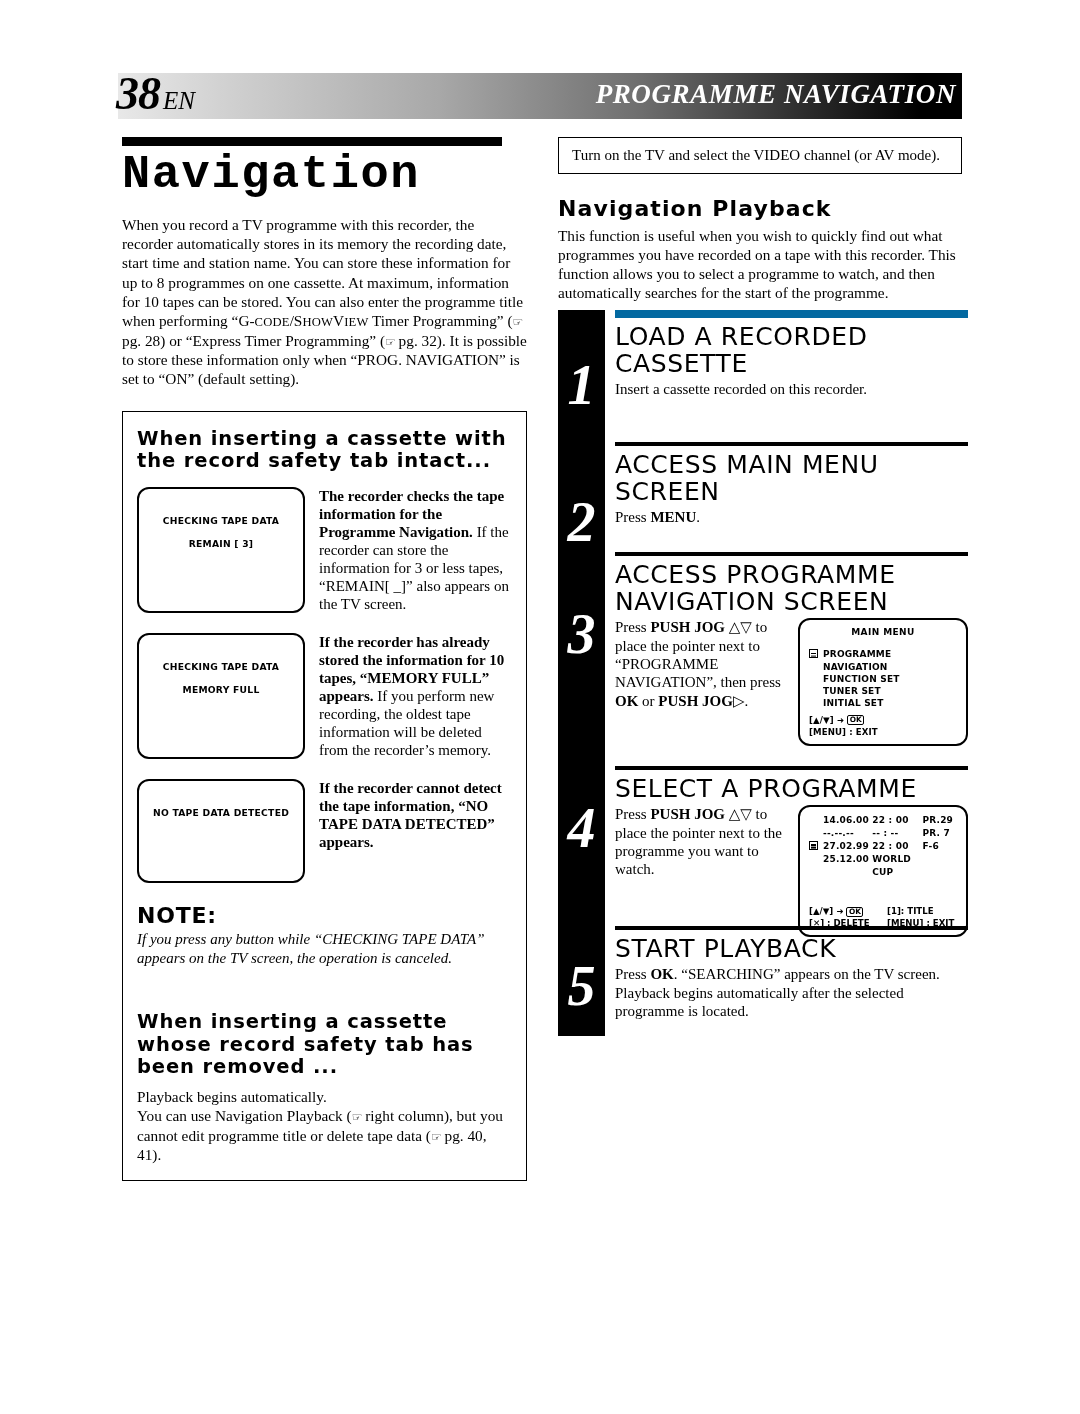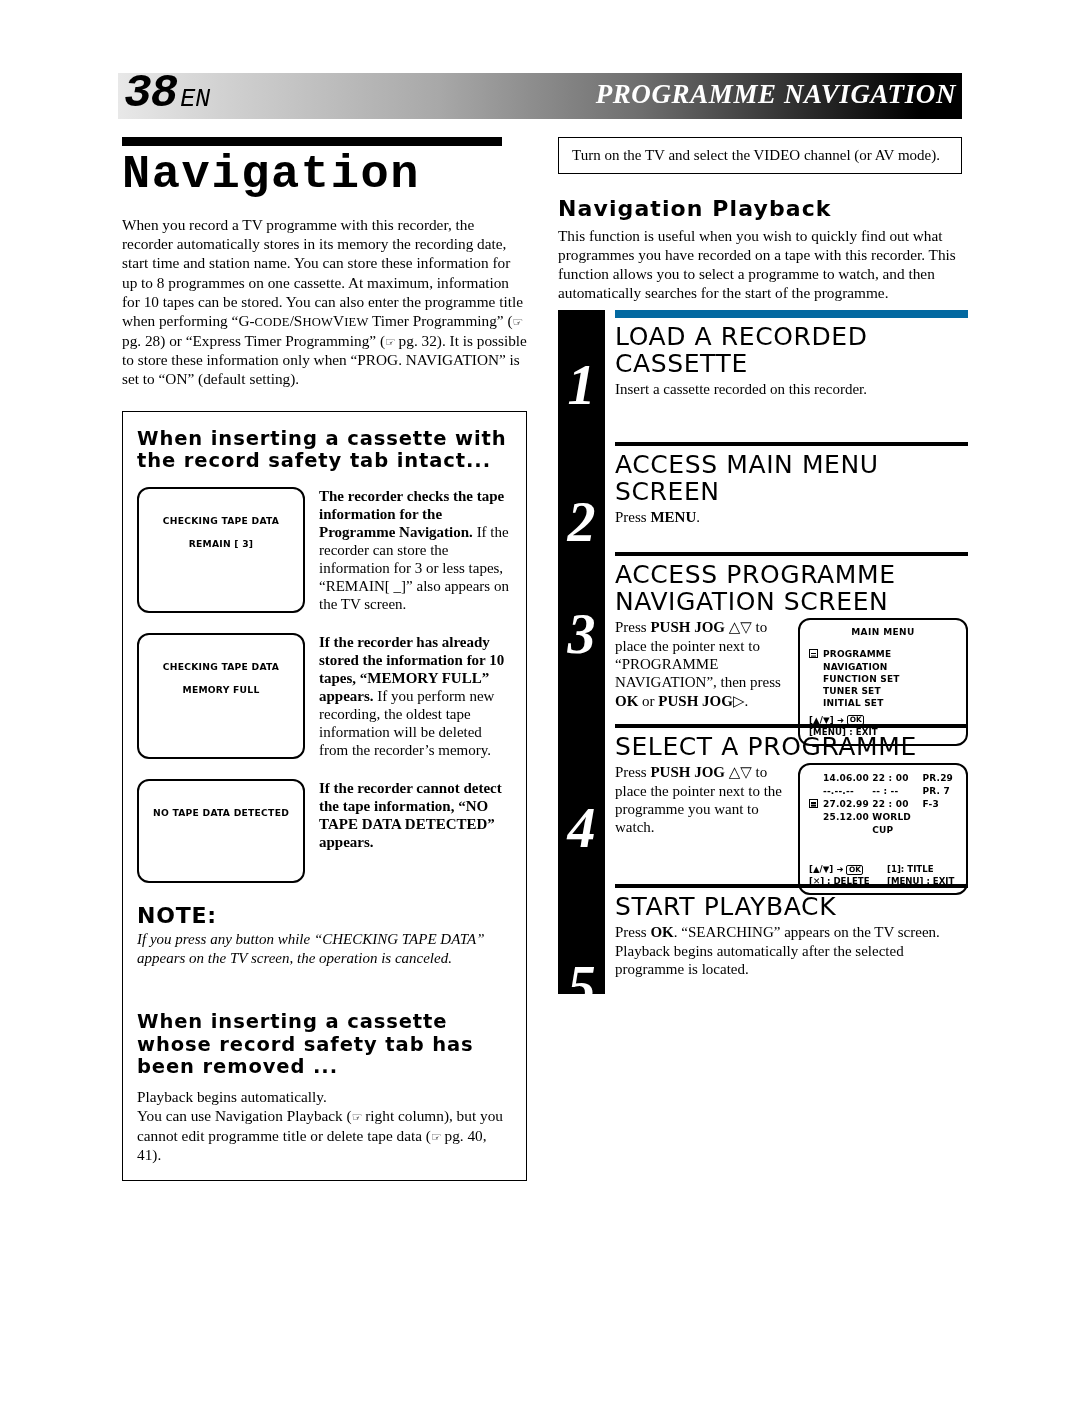--- a/index.html
+++ b/index.html
@@ -27,23 +27,23 @@
   .header-band {
     position: absolute;
     left: 118px;
     top: 0;
     width: 844px;
     height: 46px;
     background: linear-gradient(to right, #e8e8e8 0%, #d2d2d2 12%, #a8a8a8 38%, #6e6e6e 62%, #2a2a2a 82%, #000000 95%);
   }
   .page-num {
     position: absolute;
-    left: 124px;
+    left: 116px;
     top: -2px;
-    font-family: Liberation Mono, monospace;
+    font-family: Liberation Serif, serif;
     font-size: 46px;
     font-style: italic;
     font-weight: bold;
     letter-spacing: -1px;
     line-height: 1;
   }
   .page-num .en {
     font-size: 25px;
     font-style: italic;
     font-weight: normal;
@@ -432,21 +432,21 @@
       <div class="step" style="height:132px">
         <div class="step-head">LOAD A RECORDED CASSETTE</div>
         <div class="step-text">Insert a cassette recorded on this recorder.</div>
       </div>
 
       <div class="step" style="height:110px">
         <div class="step-head">ACCESS MAIN MENU SCREEN</div>
         <div class="step-text"><span>Press </span><b>MENU</b><span>.</span></div>
       </div>
 
-      <div class="step" style="height:172px">
+      <div class="step" style="height:214px">
         <div class="step-head">ACCESS PROGRAMME NAVIGATION SCREEN</div>
         <div class="step-flex">
           <div class="txt step-text">
             Press <b>PUSH JOG</b> △▽ to place the pointer next to “PROGRAMME NAVIGATION”, then press <b>OK</b> or <b>PUSH JOG</b>▷.
           </div>
           <div class="osd osd-main">
             <div class="osd-title">MAIN MENU</div>
             <div class="osd-menu-item"><span class="ptr"></span><span>PROGRAMME NAVIGATION</span></div>
             <div class="osd-menu-item"><span>FUNCTION SET</span></div>
             <div class="osd-menu-item"><span>TUNER SET</span></div>
@@ -473,21 +473,21 @@
             </div>
             <div class="prog-row">
               <span class="c1">--.--.--</span>
                 <span class="c2">-- : --</span>
                 <span class="c3">PR.  7</span>
             </div>
             <div class="prog-row">
               <span class="ptr"></span>
                 <span class="c1">27.02.99</span>
                 <span class="c2">22 : 00</span>
-                <span class="c3">F-3</span>
+                <span class="c3">F-6</span>
             </div>
             <div class="prog-row">
               <span class="c1">25.12.00</span>
                 <span class="c2">WORLD CUP</span>
                 <span class="c3"></span>
             </div>
             <div class="osd-footer2">
               <div class="ff-row">
                 <span class="fa"><span>[▲/▼] ➜ </span><span class="okbox">OK</span></span>
                 <span>[1]: TITLE</span>

